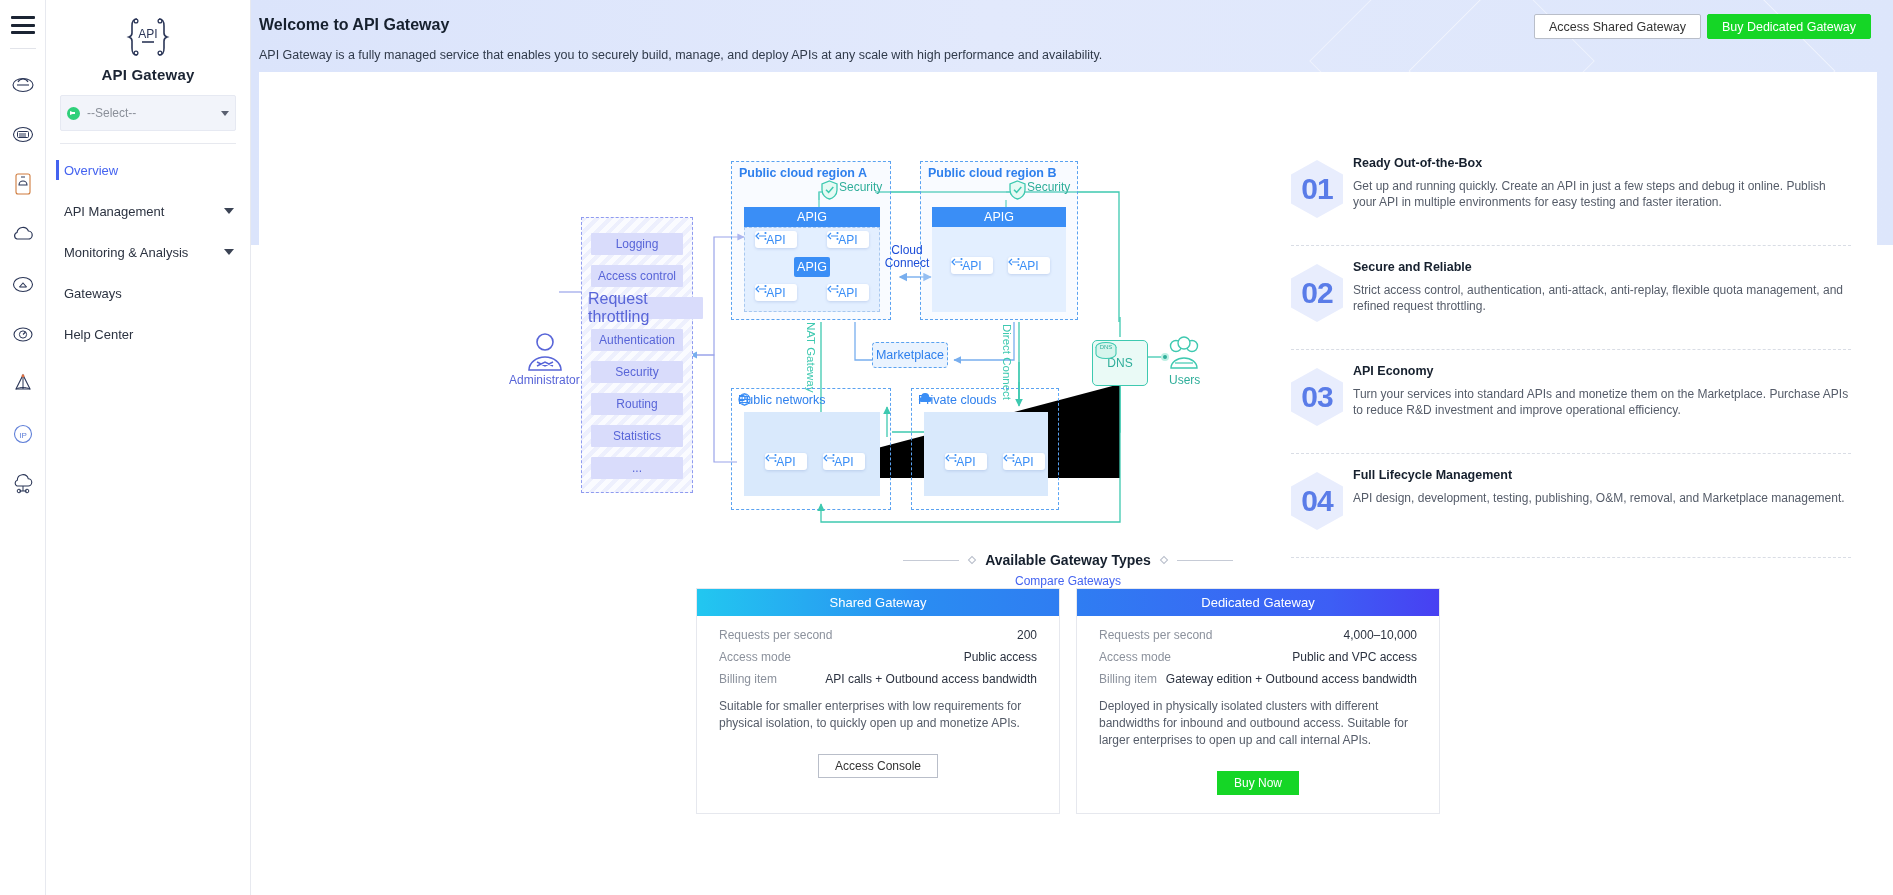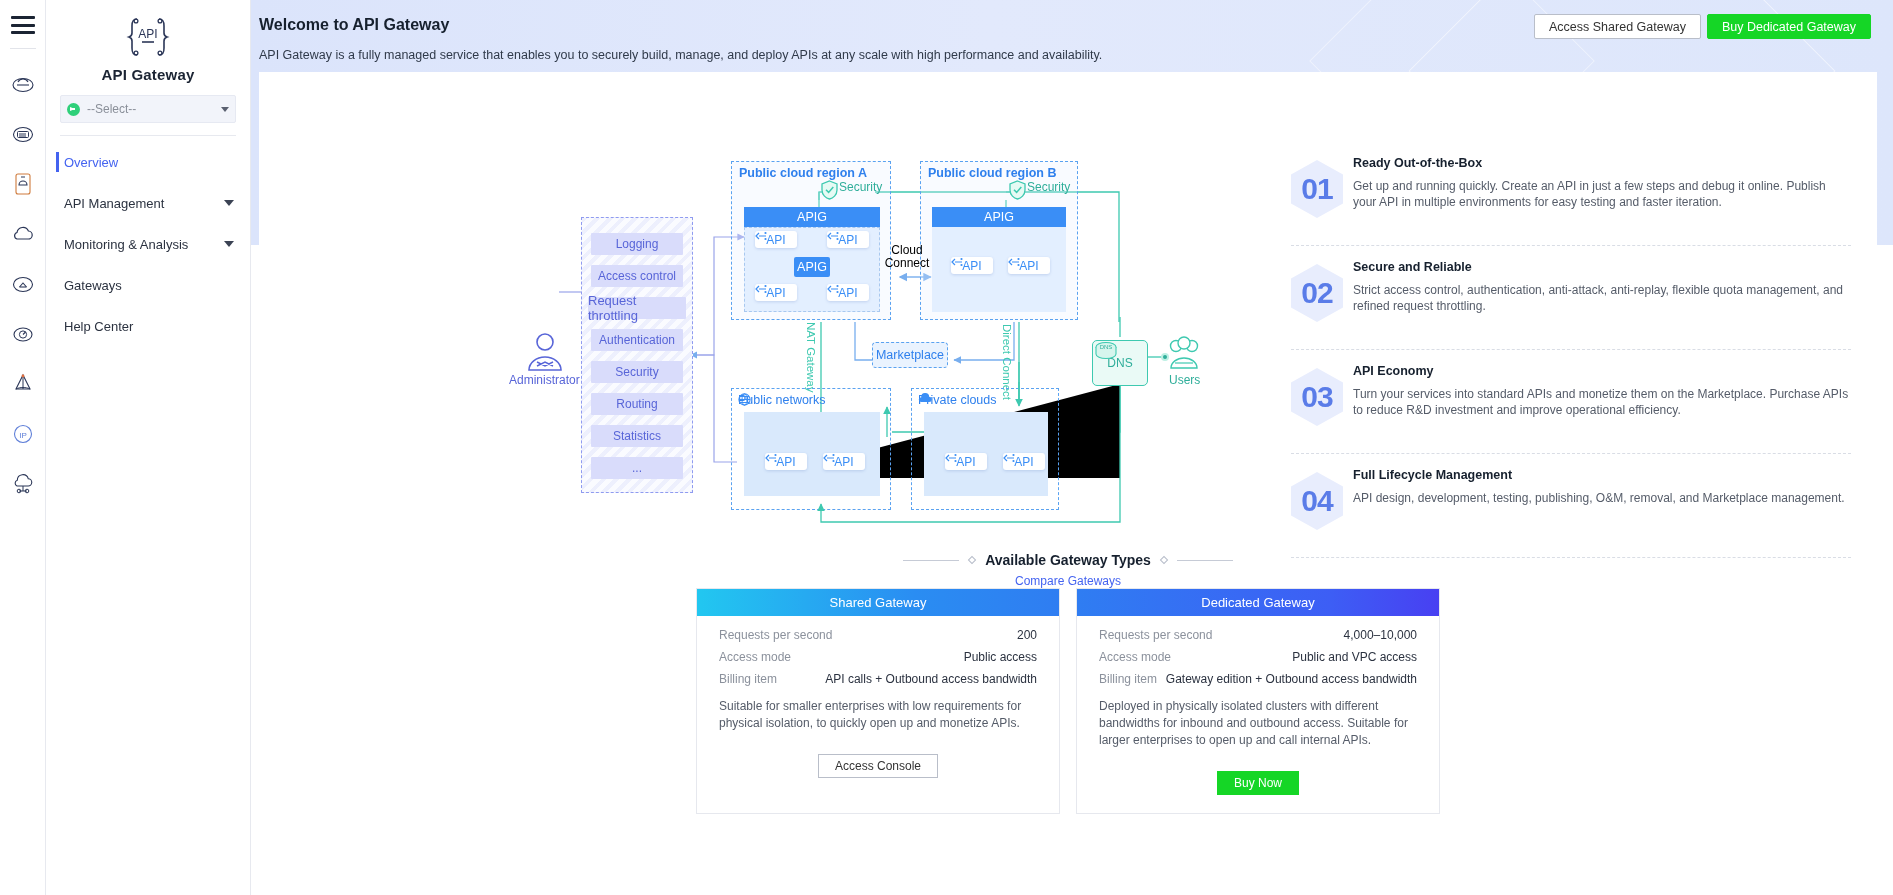--- a/index.html
+++ b/index.html
@@ -24,21 +24,21 @@
   .rail-icon svg { display:block; }
 
   
   .sidebar {
     width:205px; flex:0 0 205px; background:#fff; border-right:1px solid #e7e9ef;
     padding:14px 0 0 0;
   }
   .logo-wrap { display:flex; flex-direction:column; align-items:center; }
   .svc-title { font-size:15px; font-weight:bold; color:#1b2433; margin-top:6px; letter-spacing:.2px;}
   .proj-select {
-    margin:12px 14px 0 14px; height:28px; background:#f2f4fa; border:1px solid #e6e9f2;
+    margin:12px 14px 0 14px; height:36px; background:#f2f4fa; border:1px solid #e6e9f2;
     display:flex; align-items:center; padding:0 6px; cursor:pointer; font-size:12px; color:#8a8f99;
     border-radius:2px;
   }
   .proj-dot { width:13px; height:13px; border-radius:50%; background:#2fd07a; margin-right:7px; position:relative; flex:0 0 13px;}
   .proj-dot:after{content:"";position:absolute;left:3px;top:4px;width:0;height:0;border-left:5px solid #fff;border-top:2.5px solid transparent;border-bottom:2.5px solid transparent;}
   .proj-dot:before{content:"";position:absolute;left:3px;top:5.5px;width:5px;height:2px;background:#fff;}
   .proj-caret { margin-left:auto; width:0;height:0;border-left:4.5px solid transparent;border-right:4.5px solid transparent;border-top:5px solid #5a6070;}
   .menu-divider { height:1px; background:#e7e9ef; margin:12px 14px 6px; }
   .menu { padding:0; }
   .menu-item {
@@ -119,21 +119,21 @@
     position:absolute; border:1.5px solid #3ec9b0; background:#eafaf6; border-radius:5px;
     display:flex; flex-direction:column; align-items:center; justify-content:center;
     font-size:12px; color:#2fae9a; gap:1px;
   }
   .teal-lbl { position:absolute; font-size:12px; color:#2fae9a; }
   .vert-lbl { position:absolute; font-size:11.5px; color:#3ec9b0; writing-mode:vertical-rl; }
   .net-region { position:absolute; border:1.5px dashed #5aa2f0; }
   .net-title { position:absolute; font-size:12.5px; color:#2f80ed; display:flex; align-items:center; gap:4px; }
   .net-inner { position:absolute; background:#d9e9fc; }
   .admin-lbl { position:absolute; font-size:12px; color:#5865d8; }
-  .cc-lbl { position:absolute; font-size:12px; color:#000000; text-align:center; line-height:13px;}
+  .cc-lbl { position:absolute; font-size:12px; color:#1d4ed8; text-align:center; line-height:13px;}
 
   
   .features { position:absolute; right:26px; top:84px; width:560px; }
   .feat-row { position:relative; min-height:77px; padding-left:62px; }
   .feat-row .hexnum {
     position:absolute; left:0; top:4px; width:52px; height:58px;
     background:#e8edfd; color:#5a7ce8; font-size:30px; font-weight:bold;
     display:flex; align-items:center; justify-content:center;
     clip-path:polygon(50% 0%,100% 25%,100% 75%,50% 100%,0% 75%,0% 25%);
     letter-spacing:-1px;
@@ -372,21 +372,21 @@
         <svg style="position:absolute;left:262px;top:258px" width="48" height="44" viewBox="0 0 48 44">
           <circle cx="24" cy="12" r="8" fill="none" stroke="#5865d8" stroke-width="1.6"></circle>
           <path d="M8 40 a16 13 0 0 1 32 0z" fill="none" stroke="#5865d8" stroke-width="1.6"></path>
           <path d="M16 32l8 4 8-4M16 36l8-4 8 4" stroke="#5865d8" stroke-width="1.4" fill="none"></path>
         </svg>
         <div class="admin-lbl" style="left:250px;top:301px">Administrator</div>
 
         <div class="feat-panel" style="left:322px;top:145px;width:112px;height:276px"></div>
         <div class="feat-chip" style="left:332px;top:161px;width:92px;height:22px">Logging</div>
         <div class="feat-chip" style="left:332px;top:193px;width:92px;height:22px">Access control</div>
-        <div class="feat-chip" style="left:329px;top:225px;width:98px;height:22px;font-size:13px">Request throttling</div>
+        <div class="feat-chip" style="left:329px;top:225px;width:115px;height:22px;font-size:16px">Request throttling</div>
         <div class="feat-chip" style="left:332px;top:257px;width:92px;height:22px">Authentication</div>
         <div class="feat-chip" style="left:332px;top:289px;width:92px;height:22px">Security</div>
         <div class="feat-chip" style="left:332px;top:321px;width:92px;height:22px">Routing</div>
         <div class="feat-chip" style="left:332px;top:353px;width:92px;height:22px">Statistics</div>
         <div class="feat-chip" style="left:332px;top:385px;width:92px;height:22px">...</div>
 
         <div class="region" style="left:472px;top:89px;width:160px;height:159px"></div>
         <div class="region-title" style="left:480px;top:94px">Public cloud region A</div>
         <div class="apig-bar" style="left:485px;top:135px;width:136px;height:20px">APIG</div>
         <div class="apig-body" style="left:485px;top:155px;width:136px;height:85px"></div>

